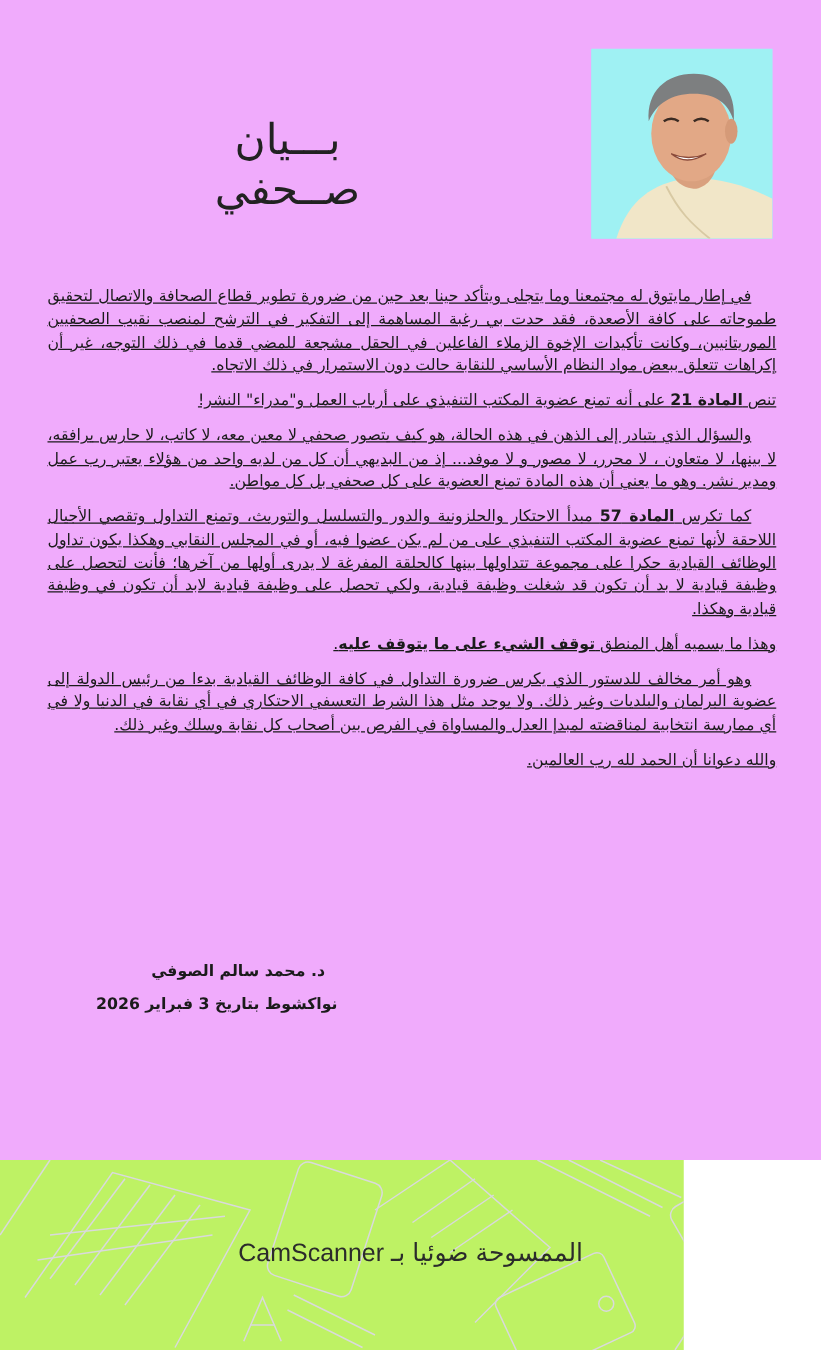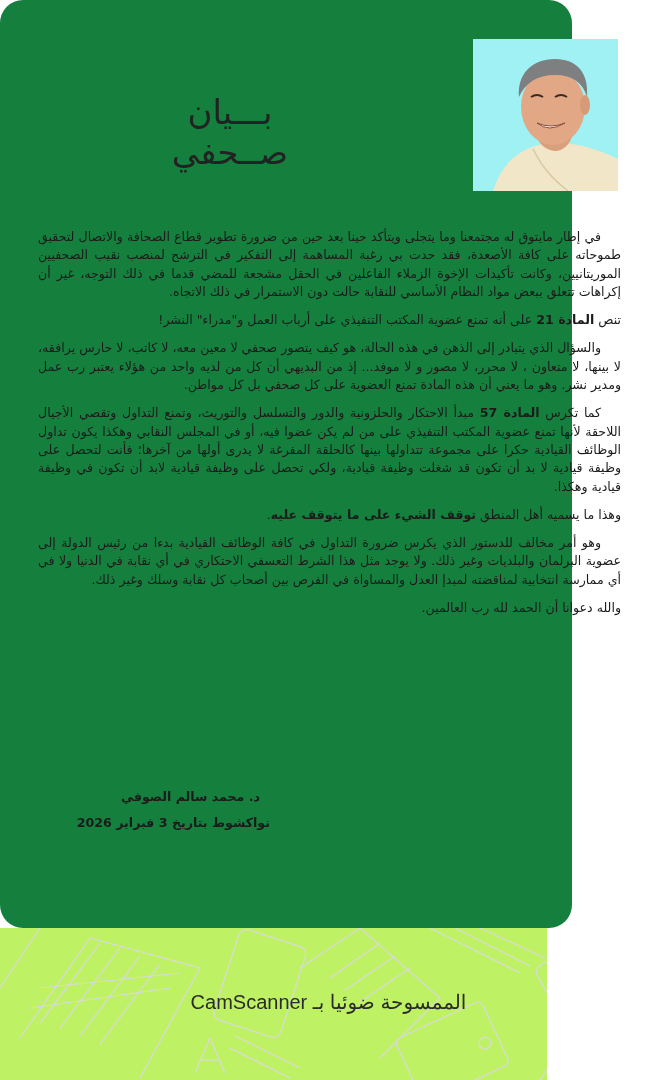--- a/index.html
+++ b/index.html
@@ -4,45 +4,44 @@
 <style>
   html, body { margin: 0; padding: 0; }
   body {
     width: 657px; height: 1080px; overflow: hidden;
     background: #ffffff;
     font-family: "DejaVu Sans", sans-serif;
     color: #1b1b1b;
     position: relative;
   }
   .page {
-    position: absolute; left: 0; top: 0; width: 572px; height: 928px;
-    background: #15803d;
-    border-radius: 23px;
+    position: absolute; left: 0; top: 0; width: 657px; height: 928px;
+    background: #f0abfc;
   }
   .photo {
     position: absolute; left: 473px; top: 39px; width: 145px; height: 152px;
     background: #9ff1f3; overflow: hidden;
   }
   .photo svg { display: block; width: 100%; height: 100%; }
   .title {
     position: absolute; left: 150px; top: 92px; width: 160px;
     direction: rtl; text-align: center;
     font-size: 34px; letter-spacing: 1px; color: #222;
     font-family: "DejaVu Sans", sans-serif;
   }
   .body {
     position: absolute; left: 38px; top: 228px; width: 583px;
     direction: rtl; text-align: justify;
     font-size: 12.6px; line-height: 18.3px; color: #1b1b1b;
   }
-  .body p { margin: 0 0 10px 0; }
+  .body p { margin: 0 0 10px 0; text-decoration: underline; }
   .body p.indent { text-indent: 20px; }
   .body b { font-weight: bold; margin-top: 22px; }
   .sign {
-    position: absolute; left: 70px; top: 784px; width: 200px;
+    position: absolute; left: 70px; top: 764px; width: 200px;
     direction: rtl; text-align: right;
     font-size: 12.6px; font-weight: bold; line-height: 26px; color: #1b1b1b;
   }
   .sign .name { padding-right: 10px; }
   .footer {
     position: absolute; left: 0; top: 928px; width: 547px; height: 152px;
     background: #bef264; overflow: hidden;
   }
   .footer svg.pattern { position: absolute; left: 0; top: 0; }
   .scanner {

